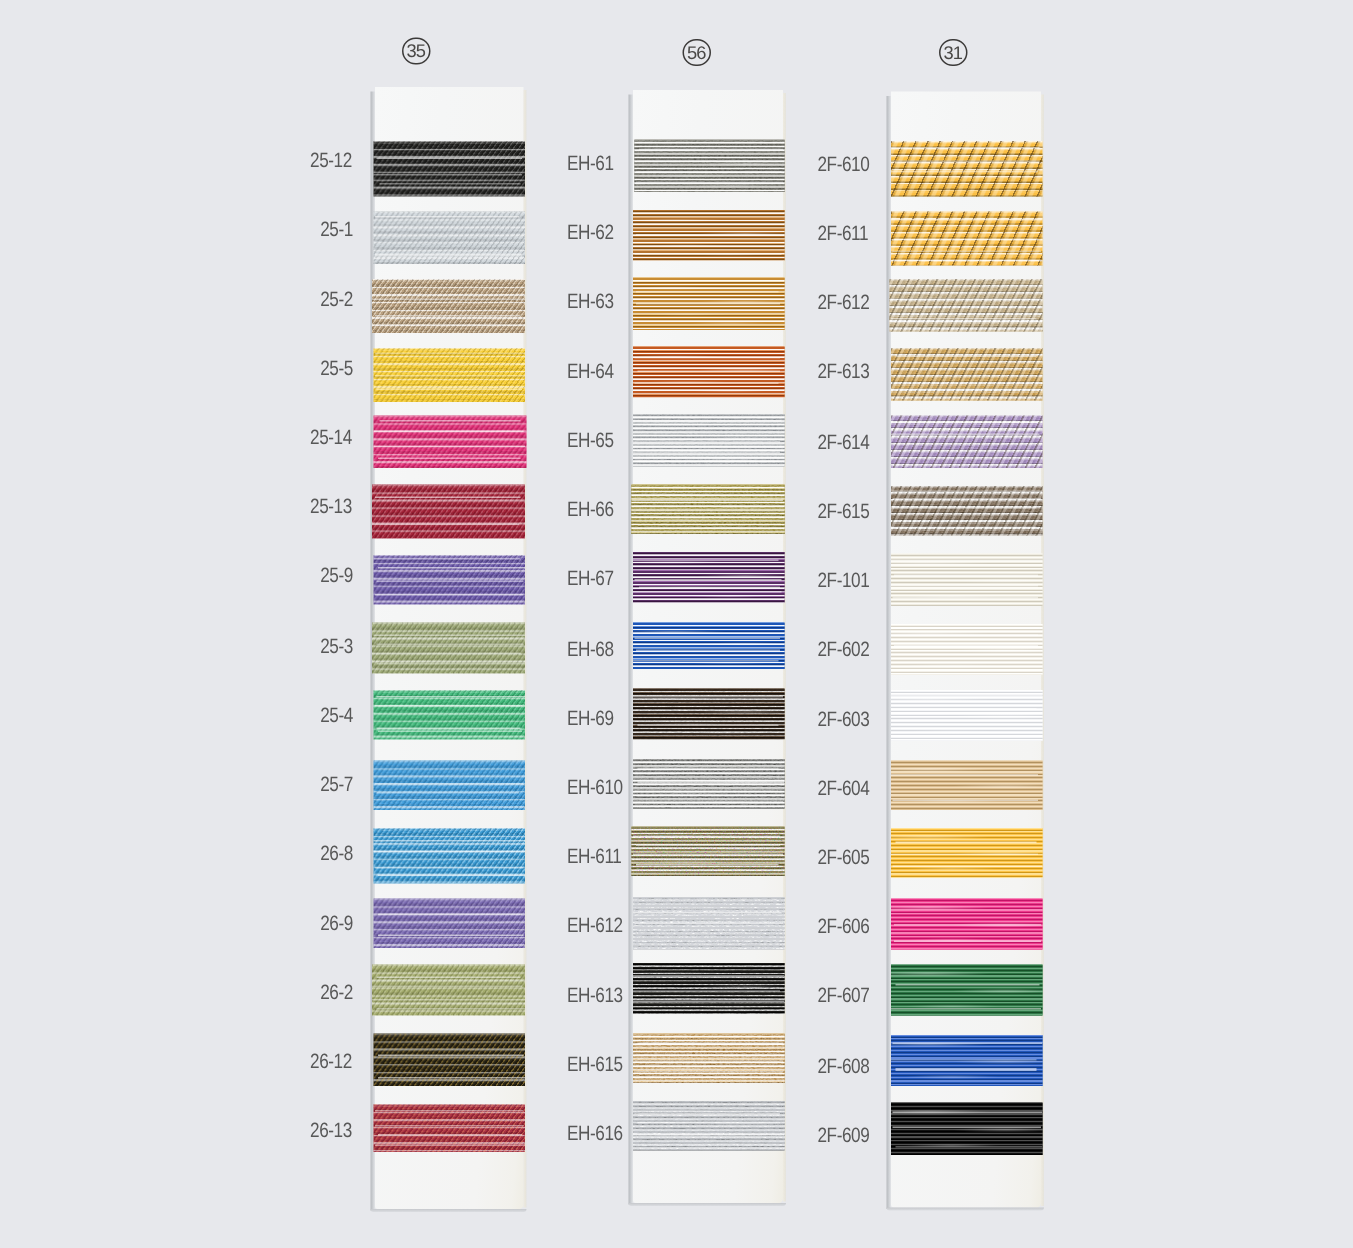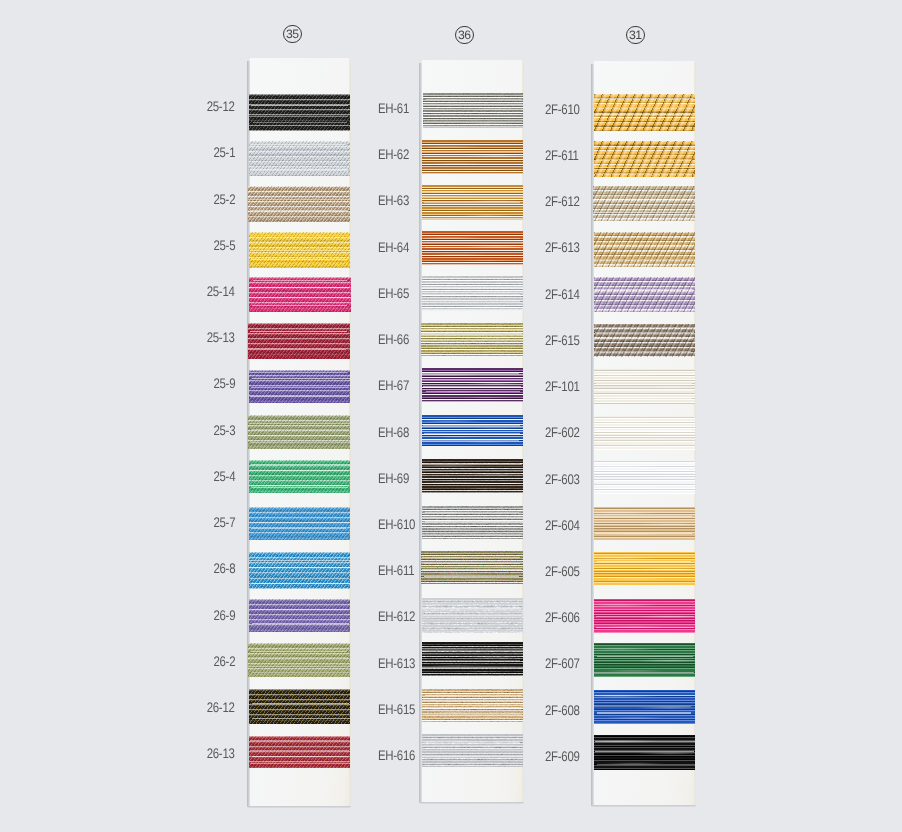--- a/index.html
+++ b/index.html
@@ -59,21 +59,21 @@
           <feTurbulence type="fractalNoise" baseFrequency="0.85 1.6" numOctaves="2" seed="23" result="t"></feTurbulence>
           <feColorMatrix in="t" type="matrix" values="1.7 0 0 0 -.40  0 1.6 0 0 -.42  0 0 1.8 0 -.48  0 0 0 1.3 -.42"></feColorMatrix>
         </filter>
         <filter id="nzD" x="0" y="0" width="100%" height="100%">
           <feTurbulence type="fractalNoise" baseFrequency="0.5 1.15" numOctaves="3" seed="19" result="t"></feTurbulence>
           <feColorMatrix in="t" type="matrix" values="0 0 0 0 0  0 0 0 0 0  0 0 0 0 0  1.1 0.7 0 0 -0.38"></feColorMatrix>
         </filter>
       </defs>
     </svg>
 <div class="column">
-<div class="badge" style="left:283px;top:24.5px">35</div>
+<div class="badge" style="left:268px;top:24.5px">35</div>
 <div class="card" style="left:249.5px;top:58px;width:99.5px;height:748px">
 <div class="shadow"></div>
 <div class="cardface"></div>
 <div class="edgeL"></div>
 <div class="edgeR"></div>
 <div class="edgeB"></div>
 </div>
 <div class="sw" style="left:248.5px;top:94.0px;width:101.5px;height:37px;background:repeating-linear-gradient(126deg,rgba(0,0,0,.17) 0 .5px,rgba(0,0,0,.05) .5px 1.0px,rgba(255,255,255,.22) 1.0px 1.7px,rgba(255,255,255,.03) 1.7px 2.75px),repeating-linear-gradient(to bottom,rgba(255,255,255,.55) 0 .9px,rgba(255,255,255,.14) .9px 1.7px,rgba(0,0,0,0) 1.7px 3.3px,rgba(0,0,0,.10) 3.3px 4.4px,rgba(0,0,0,.02) 4.4px 5.1px),linear-gradient(#1e1e1c,#1e1e1c)">
         <div class="fz fzt"></div>
         <div class="fz fzb"></div>
@@ -191,21 +191,21 @@
         <div class="fz fzt"></div>
         <div class="fz fzb"></div>
         <div class="gp" style="left:3.5px;right:2.3px;top:19.7px;height:1.1px;background:rgba(255,255,255,0.54)"></div>
         <div class="gp" style="left:1.6px;right:0.6px;top:4.0px;height:1.1px;background:rgba(255,255,255,0.45)"></div>
         <div class="gp" style="left:1.3px;right:-0.5px;top:26.8px;height:0.7px;background:rgba(255,255,255,0.43)"></div>
         <div class="gp" style="left:1.7px;right:1.0px;top:14.2px;height:0.7px;background:rgba(255,255,255,0.45)"></div>
       </div>
 <div class="lbl r" style="right:667px;top:747.2px">26-13</div>
 </div>
 <div class="column">
-<div class="badge" style="left:455px;top:25.5px">36</div>
+<div class="badge" style="left:455px;top:25.5px">56</div>
 <div class="card" style="left:421.5px;top:60px;width:100px;height:742px">
 <div class="shadow"></div>
 <div class="cardface"></div>
 <div class="edgeL"></div>
 <div class="edgeR"></div>
 <div class="edgeB"></div>
 </div>
 <div class="sw" style="left:422.5px;top:93.0px;width:100px;height:35px;background:radial-gradient(ellipse 50px 1.6px at 26% 20%,rgba(255,255,255,.34),rgba(255,255,255,0) 72%),radial-gradient(ellipse 44px 1.6px at 74% 46%,rgba(255,255,255,.30),rgba(255,255,255,0) 72%),radial-gradient(ellipse 40px 1.4px at 36% 70%,rgba(255,255,255,.26),rgba(255,255,255,0) 72%),radial-gradient(ellipse 36px 1.4px at 64% 87%,rgba(255,255,255,.24),rgba(255,255,255,0) 72%),repeating-linear-gradient(to bottom,#bebdb6 0 .3px,#78786f .3px .8px,#4a4a43 .8px 1.25px,#78786f 1.25px 1.6px,rgba(255,255,255,.62) 1.6px 2.0px,rgba(255,255,255,.96) 2.0px 2.45px),linear-gradient(#78786f,#78786f)">
         <div class="fz fzt"></div>
         <div class="fz fzb"></div>

